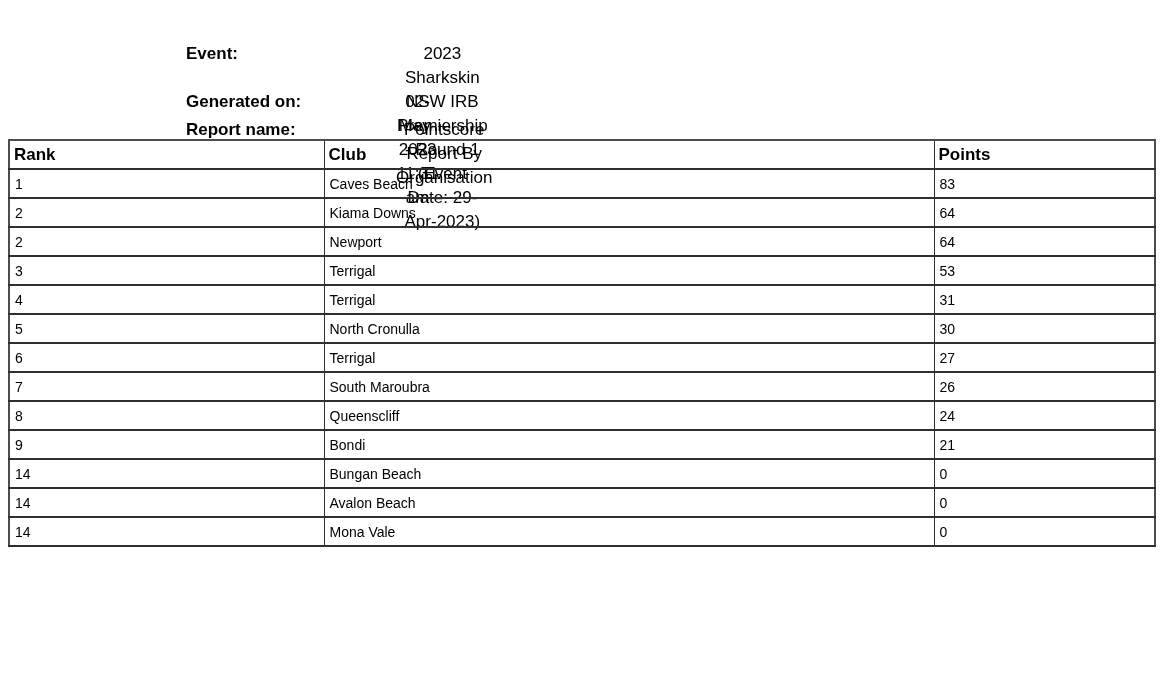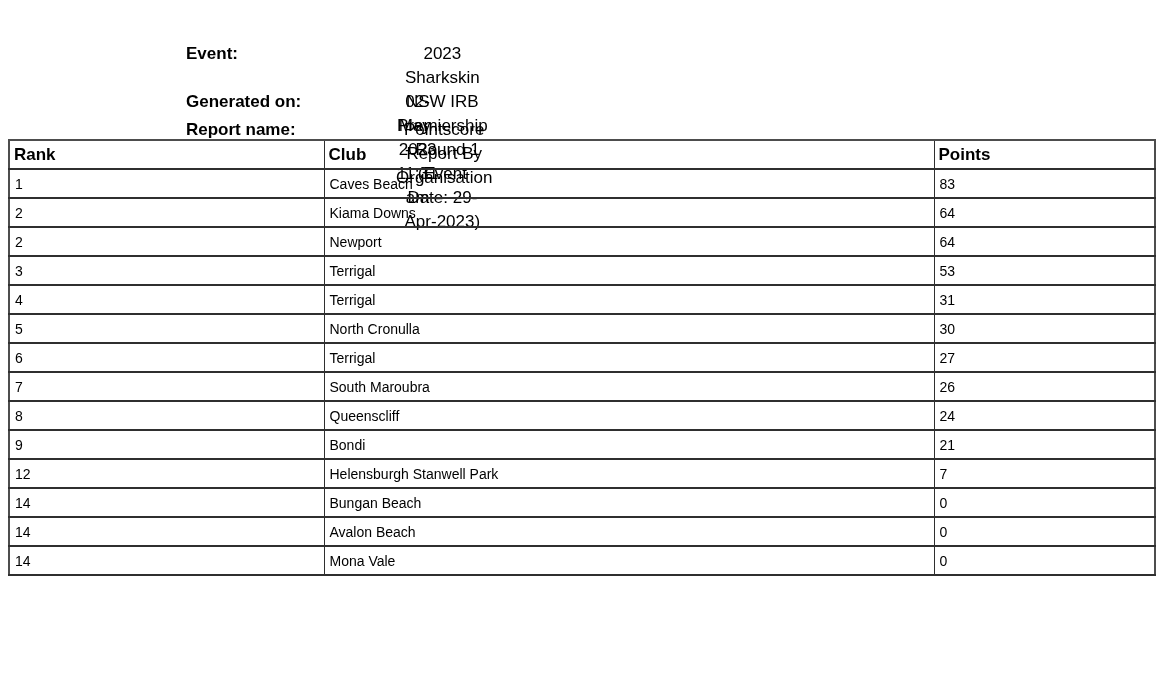--- a/index.html
+++ b/index.html
@@ -168,25 +168,20 @@
       </tr>
 
       <tr>
         <td>9</td>
         <td>Bondi</td>
         <td>21</td>
       </tr>
 
 
 
-      <tr>
-        <td>12</td>
-        <td>Helensburgh Stanwell Park</td>
-        <td>7</td>
-      </tr>
 
 
       <tr>
         <td>14</td>
         <td>Bungan Beach</td>
         <td>0</td>
       </tr>
 
       <tr>
         <td>14</td>

